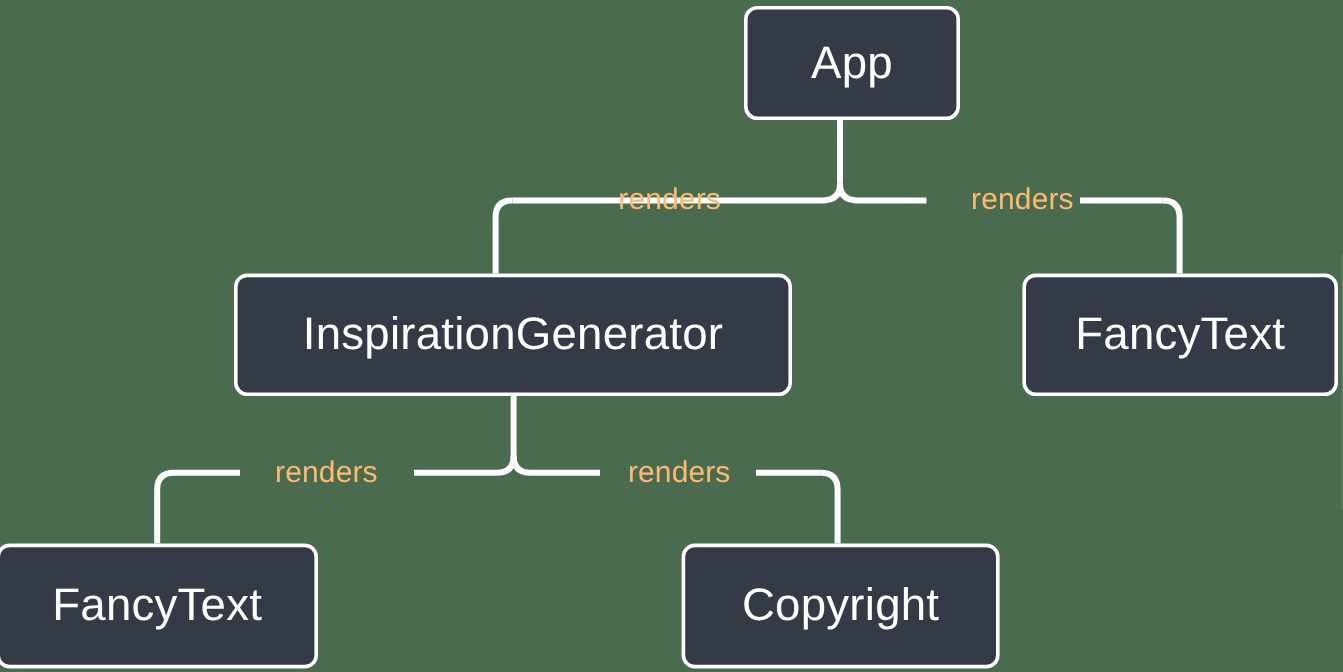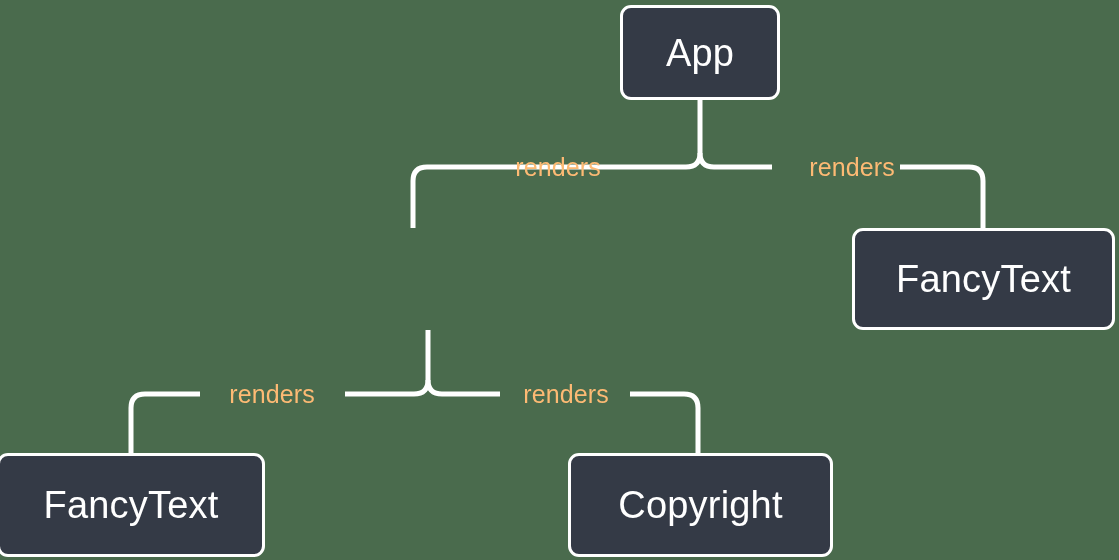--- a/index.html
+++ b/index.html
@@ -49,21 +49,21 @@
     color: #fdba74;
     font-family: "Liberation Sans", sans-serif;
     font-size: 25px;
     font-weight: 500;
     line-height: 1;
     white-space: nowrap;
     transform: translate(-50%, -50%);
     letter-spacing: 0.1px;
   }
   
-  #node-app        { left: 620px; top: 5px;   width: 160px; height: 95px;  font-size: 38px; }
+  #node-app        { left: 620px; top: 5px;   width: 180px; height: 95px;  font-size: 38px; }
   #node-inspgen    { left: 195px; top: 228px; width: 465px; height: 102px; font-size: 38px; }
   #node-fancytext-right { left: 852px; top: 228px; width: 263px; height: 102px; font-size: 38px; }
   #node-fancytext-bottom { left: -3px; top: 453px; width: 268px; height: 104px; font-size: 38px; }
   #node-copyright  { left: 568px; top: 453px; width: 265px; height: 104px; font-size: 38px; }
 </style>
 </head>
 <body>
 
 <div id="diagram-root">
 
@@ -99,20 +99,23 @@
   <div class="edge-label" style="left:852px; top:167px;">renders</div>
 
   <div class="edge-label" style="left:272px; top:394px;">renders</div>
 
   <div class="edge-label" style="left:566px; top:394px;">renders</div>
 
   <div class="node" id="node-app">
     <span class="node-label">App</span>
   </div>
 
+  <div class="node" id="node-inspgen">
+    <span class="node-label">InspirationGenerator</span>
+  </div>
 
   <div class="node" id="node-fancytext-right">
     <span class="node-label">FancyText</span>
   </div>
 
   <div class="node" id="node-fancytext-bottom">
     <span class="node-label">FancyText</span>
   </div>
 
   <div class="node" id="node-copyright">

